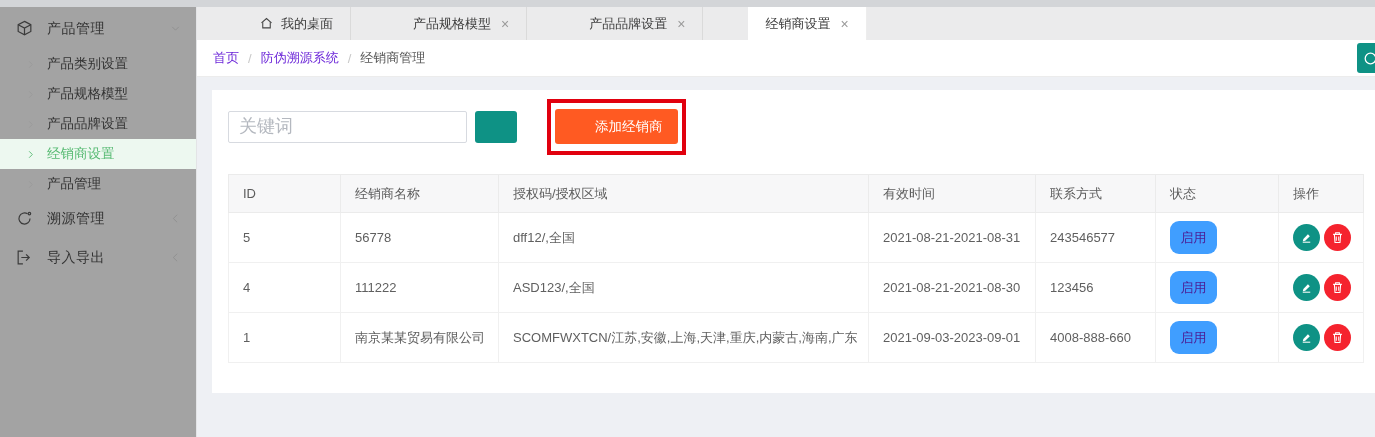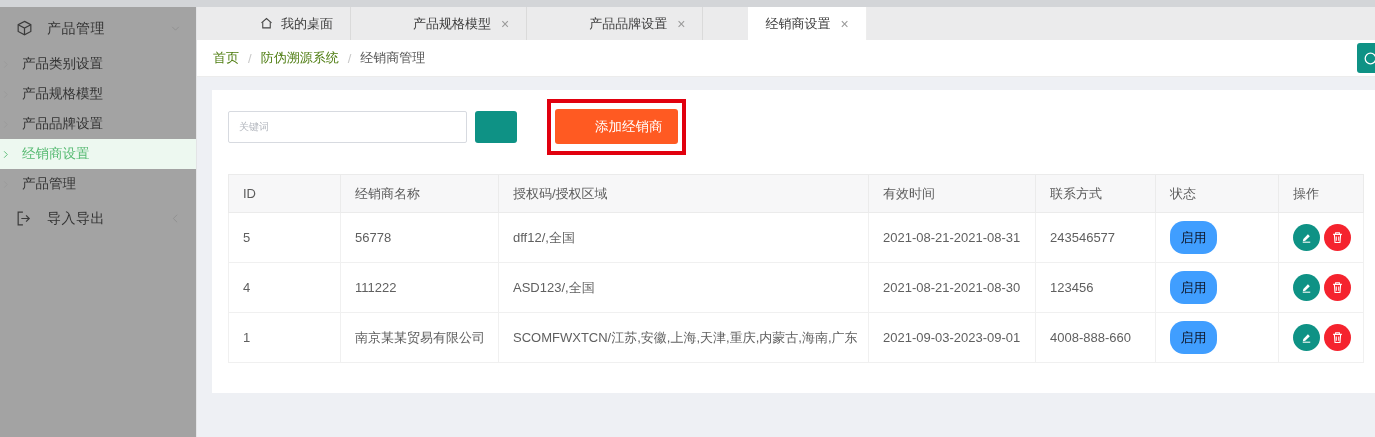--- a/index.html
+++ b/index.html
@@ -15,59 +15,59 @@
   
   .sidebar { width:197px; min-width:197px; background:#a3a3a3; border-right:1px solid #e3e4e6; padding-top:1px; overflow:hidden; }
   .side-section { height:39px; display:flex; align-items:center; padding:0 14px 0 15px; font-size:14px; color:#333; cursor:pointer; }
   .side-section:first-child { height:41px; }
   .icn { display:inline-flex; align-items:center; justify-content:center; }
   .icn svg { width:100%; height:100%; }
   .side-icon { width:19px; height:19px; margin-right:13px; color:#3b3b3b; }
   .side-label { flex:1; letter-spacing:.5px; }
   .side-chevron { width:13px; height:13px; color:#8d8d8d; }
   .submenu { }
-  .sub-item { height:30px; display:flex; align-items:center; font-size:13.5px; color:#333; cursor:pointer; }
+  .sub-item { height:30px; display:flex; align-items:center; padding-left:25px; font-size:13.5px; color:#333; cursor:pointer; }
   .sub-arrow { width:11px; height:11px; color:#9a9a9a; margin-right:11px; }
   .sub-item.active { background:#edf8f0; color:#57ba72; }
   .sub-item.active .sub-arrow { color:#57ba72; }
 
   
   .main { flex:1; display:flex; flex-direction:column; min-width:0; }
 
   .tabbar { height:33px; background:#ebebec; display:flex; align-items:stretch; }
   .tab { display:flex; align-items:center; padding:0 17px; font-size:13px; color:#3c3c3c; border-right:1px solid #dadada; cursor:pointer; white-space:nowrap;margin-left:45px; }
   .tab .tab-icon { width:15px; height:15px; margin-right:7px; color:#444; }
   .tab .close { margin-left:10px; color:#9a9a9a; font-size:14px; line-height:1; }
   .tab.active { background:#fff; border-right-color:#ededed; }
 
   .breadcrumb-bar { height:37px; background:#fff; display:flex; align-items:center; padding-left:16px; position:relative; border-bottom:1px solid #ececec; }
-  .crumb { font-size:13px; color:#4d7c0f; cursor:pointer; }
+  .crumb { font-size:13px; color:#6d28d9; cursor:pointer; }
   .crumb.last { color:#575757; cursor:default; }
   .crumb-sep { margin:0 9px; color:#c8c8c8; font-size:13px; }
   .corner-btn { position:absolute; right:-19px; top:3px; width:37px; height:30px; background:#0e9285; border:none; border-radius:3px; color:#fff; display:flex; align-items:center; padding-left:5px; cursor:pointer; }
   .corner-btn .icn { width:17px; height:17px; }
 
   .content { flex:1; background:#eef0f4; padding:13px 0 0 15px; }
   .card { background:#fff; height:303px; padding:19px 12px 0 16px; }
 
   .toolbar { display:flex; align-items:center; }
-  .kw-input { width:239px; height:32px; border:1px solid #d7dae0; border-radius:2px; padding:0 10px; font-size:10px; color:#333; outline:none; }
+  .kw-input { width:239px; height:32px; border:1px solid #d7dae0; border-radius:2px; padding:0 10px; font-size:18px; color:#333; outline:none; }
   .kw-input::placeholder { color:#b4b8bf; }
   .search-btn { width:42px; height:32px; margin-left:8px; background:#0e9285; border:none; border-radius:3px; color:#fff; display:flex; align-items:center; justify-content:center; cursor:pointer; }
   .search-btn .icn { width:18px; height:18px; }
   .add-wrap { position:relative; margin-left:38px; }
   .add-btn { height:35px; padding:0 15px; background:#ff5a22; border:none; border-radius:3px; color:#fff; font-size:13.5px; display:flex; align-items:center; cursor:pointer; font-family:inherit; }
   .add-btn .icn { width:17px; height:17px; margin-right:8px; }
   .annotation { position:absolute; left:-8px; right:-8px; top:-10px; bottom:-11px; border:4px solid #e1000e; pointer-events:none; }
 
   table.grid { margin-top:30px; border-collapse:collapse; table-layout:fixed; width:1135px; font-size:13px; }
   .grid th { height:38px; background:#f7f7f8; color:#5c5c5c; font-weight:normal; text-align:left; padding:0 0 0 14px; border:1px solid #ebebeb; }
   .grid td { height:50px; color:#5f5f5f; padding:0 6px 0 14px; border:1px solid #f0f0f0; background:#fff; overflow:hidden; white-space:nowrap; }
   .c0{width:112px}.c1{width:158px}.c2{width:370px}.c3{width:167px}.c4{width:120px}.c5{width:123px}.c6{width:85px}
-  .status-btn { width:47px; height:33px; background:#409eff; color:#0f172a; border:none; border-radius:14px; font-size:13px; cursor:pointer; font-family:inherit; }
+  .status-btn { width:47px; height:33px; background:#409eff; color:#4c1d95; border:none; border-radius:9px; font-size:13px; cursor:pointer; font-family:inherit; }
   .op-btn { width:27px; height:27px; border-radius:50%; border:none; color:#fff; display:inline-flex; align-items:center; justify-content:center; cursor:pointer; padding:0; vertical-align:middle; }
   .op-btn + .op-btn { margin-left:4px; }
   .op-btn.edit { background:#0e9285; }
   .op-btn.del { background:#f5232e; }
   .op-btn .icn { width:15px; height:15px; }
 </style>
 </head>
 <body>
 
 <div class="top-strip"></div>
@@ -122,20 +122,34 @@
           <span>经销商设置</span>
         </div>
         <div class="sub-item">
           <span class="icn sub-arrow">
             <svg viewBox="0 0 24 24" fill="none" stroke="currentColor" stroke-width="2">
               <path d="m9 5 7 7-7 7"></path>
             </svg>
           </span>
           <span>产品管理</span>
         </div>
+      </div>
+      <div class="side-section">
+        <span class="icn side-icon">
+          <svg viewBox="0 0 24 24" fill="none" stroke="currentColor" stroke-width="1.5">
+            <path d="M19 12a7 7 0 1 1-3.2-5.9"></path>
+            <circle cx="18.2" cy="5.8" r="1.6"></circle>
+          </svg>
+        </span>
+        <span class="side-label">溯源管理</span>
+        <span class="icn side-chevron">
+          <svg viewBox="0 0 24 24" fill="none" stroke="currentColor" stroke-width="1.6">
+            <path d="m15 5-7 7 7 7"></path>
+          </svg>
+        </span>
       </div>
       <div class="side-section">
         <span class="icn side-icon">
           <svg viewBox="0 0 24 24" fill="none" stroke="currentColor" stroke-width="1.5">
             <path d="M10 4H4v16h6"></path>
             <path d="M14 8l4 4-4 4M8 12h10"></path>
           </svg>
         </span>
         <span class="side-label">导入导出</span>
         <span class="icn side-chevron">

